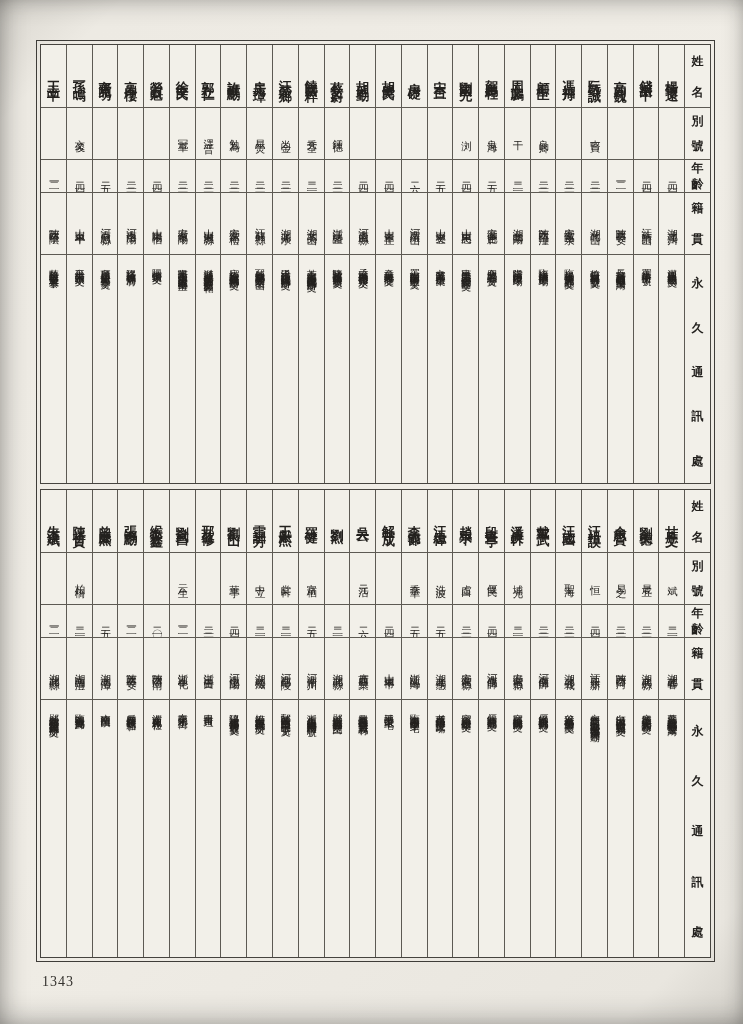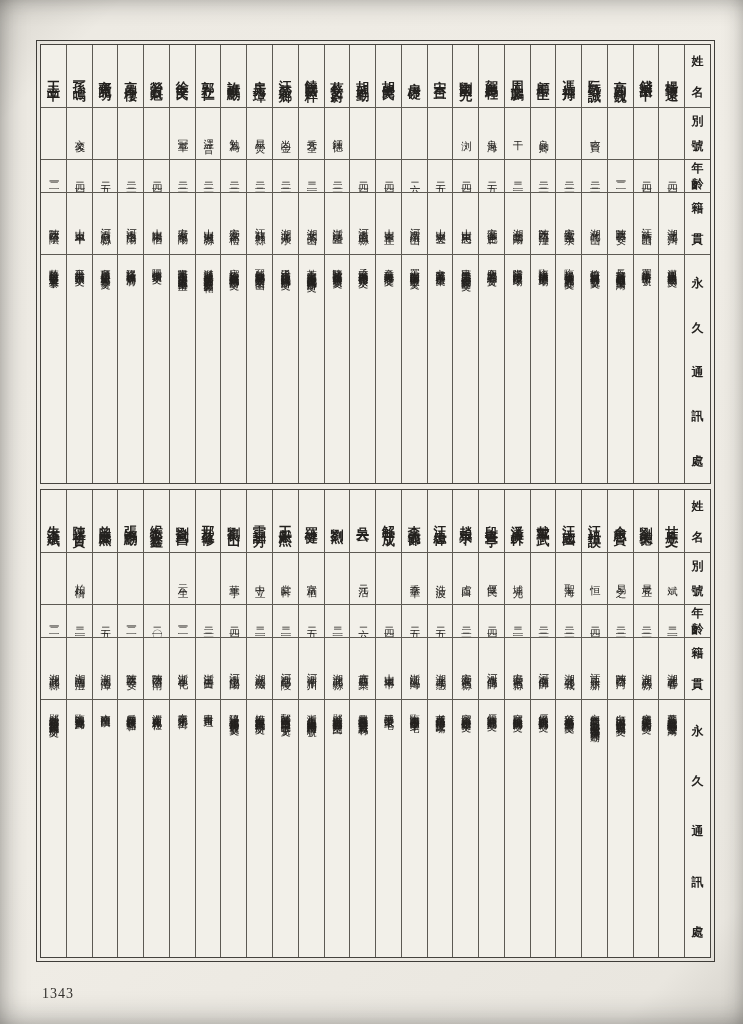--- a/index.html
+++ b/index.html
@@ -63,21 +63,21 @@
   }
   .name-text{font-size:13px;font-weight:bold;letter-spacing:4px;}
   .alias-text{font-size:10.5px;letter-spacing:3px;}
   .age-text{font-size:10.5px;letter-spacing:2px;}
   .native-text{font-size:10.5px;letter-spacing:2px;}
   .addr-text{font-size:10px;letter-spacing:1px;}
   .hcell{flex-direction:column;justify-content:space-around;align-items:center;font-weight:bold;}
   .hcell span{font-size:12px;line-height:1;}
   .header-col{background:#f2f0e9;}
   .page-number{
-    position:absolute;left:42px;bottom:22px;
+    position:absolute;left:42px;bottom:34px;
     font-size:14px;letter-spacing:1px;color:#33312d;
   }
 </style>
 </head>
 <body>
 
 <div class="sheet">
   <div class="frame">
     <div class="frame-inner">
       <div class="vtable top">

